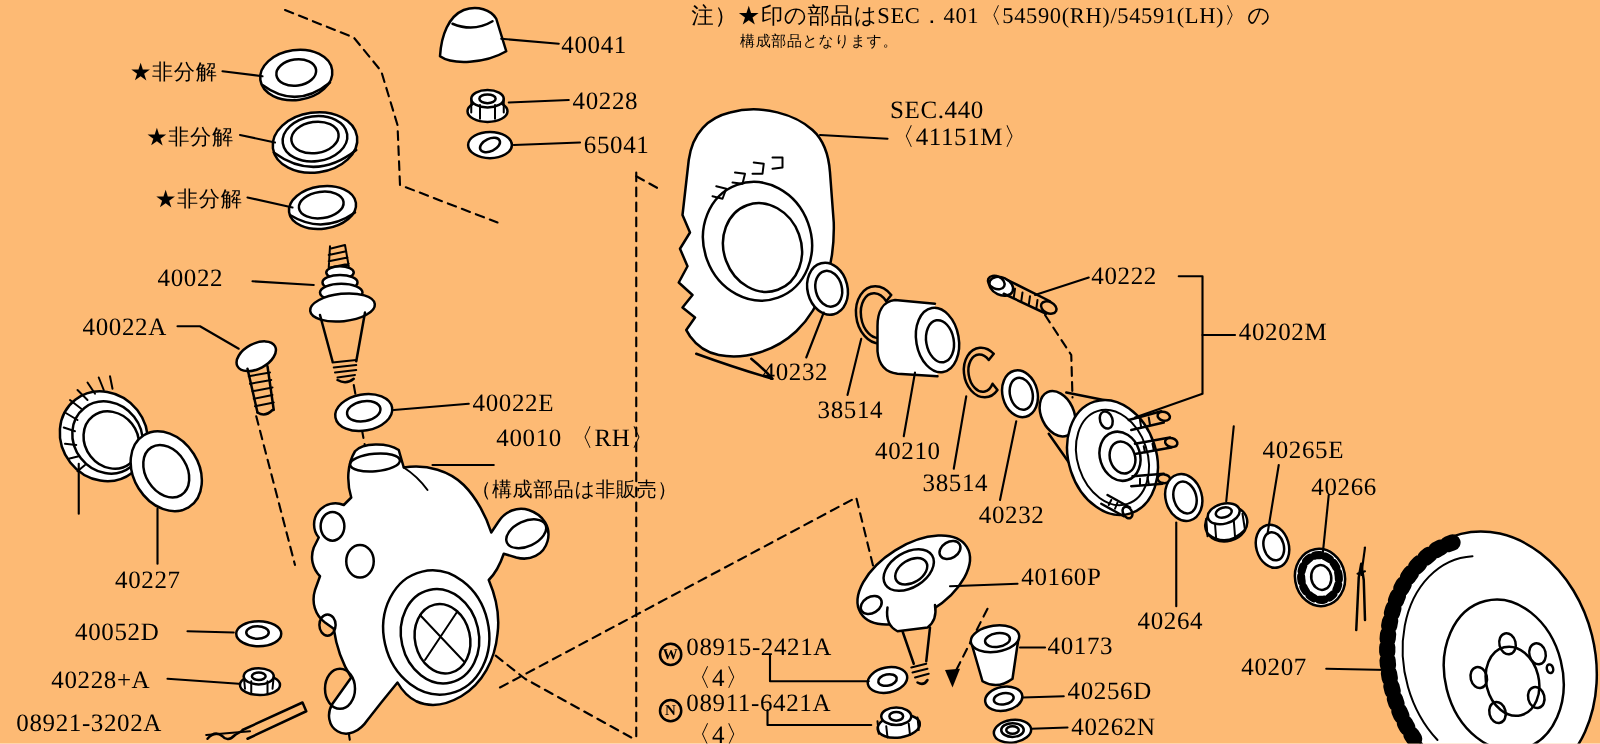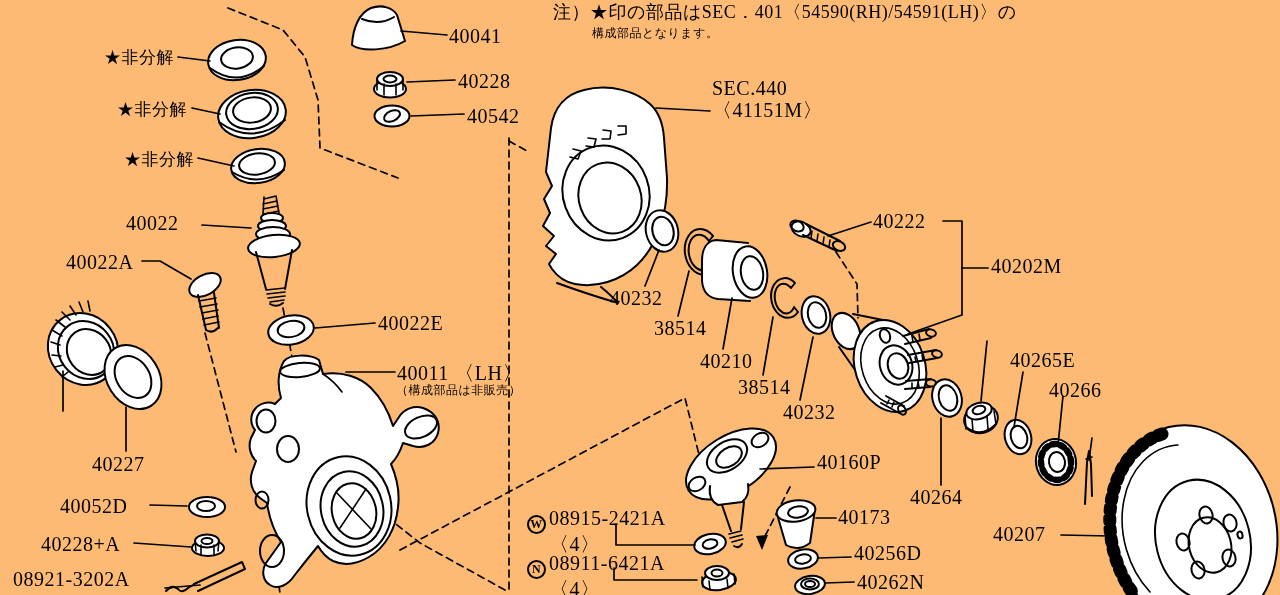--- a/index.html
+++ b/index.html
@@ -306,27 +306,27 @@
 </svg>
 
 <div id="labels-layer">
       <div class="label" style="left: 553px; top: 3px; font-size: 18px;"><span>注）★印の部品はSEC．401〈54590(RH)/54591(LH)〉の</span></div>
       <div class="label" style="left: 592px; top: 27px; font-size: 12px;"><span>構成部品となります。</span></div>
       <div class="label" style="left: 104px; top: 49px; font-size: 17px;"><span>★非分解</span></div>
       <div class="label" style="left: 117px; top: 101px; font-size: 17px;"><span>★非分解</span></div>
       <div class="label" style="left: 124px; top: 151px; font-size: 17px;"><span>★非分解</span></div>
       <div class="label" style="left: 449px; top: 26px;"><span>40041</span></div>
       <div class="label" style="left: 458px; top: 71px;"><span>40228</span></div>
-      <div class="label" style="left: 467px; top: 106px;"><span>40542</span></div>
+      <div class="label" style="left: 467px; top: 106px;"><span>65041</span></div>
       <div class="label" style="left: 712px; top: 78px;"><span>SEC.440</span><span class="line2" style="margin-left: 0px;">〈41151M〉</span></div>
       <div class="label" style="left: 126px; top: 213px;"><span>40022</span></div>
       <div class="label" style="left: 66px; top: 252px;"><span>40022A</span></div>
       <div class="label" style="left: 378px; top: 313px;"><span>40022E</span></div>
-      <div class="label" style="left: 397px; top: 363px;"><span>40011 〈LH〉</span></div>
-      <div class="label" style="left: 396px; top: 384px; font-size: 12px;"><span>（構成部品は非販売）</span></div>
+      <div class="label" style="left: 397px; top: 341px;"><span>40010 〈RH〉</span></div>
+      <div class="label" style="left: 377px; top: 384px; font-size: 16px;"><span>（構成部品は非販売）</span></div>
       <div class="label" style="left: 92px; top: 454px;"><span>40227</span></div>
       <div class="label" style="left: 60px; top: 496px;"><span>40052D</span></div>
       <div class="label" style="left: 41px; top: 534px;"><span>40228+A</span></div>
       <div class="label" style="left: 13px; top: 569px;"><span>08921-3202A</span></div>
       <div class="label" style="left: 610px; top: 288px;"><span>40232</span></div>
       <div class="label" style="left: 654px; top: 318px;"><span>38514</span></div>
       <div class="label" style="left: 700px; top: 351px;"><span>40210</span></div>
       <div class="label" style="left: 738px; top: 377px;"><span>38514</span></div>
       <div class="label" style="left: 783px; top: 402px;"><span>40232</span></div>
       <div class="label" style="left: 873px; top: 211px;"><span>40222</span></div>

